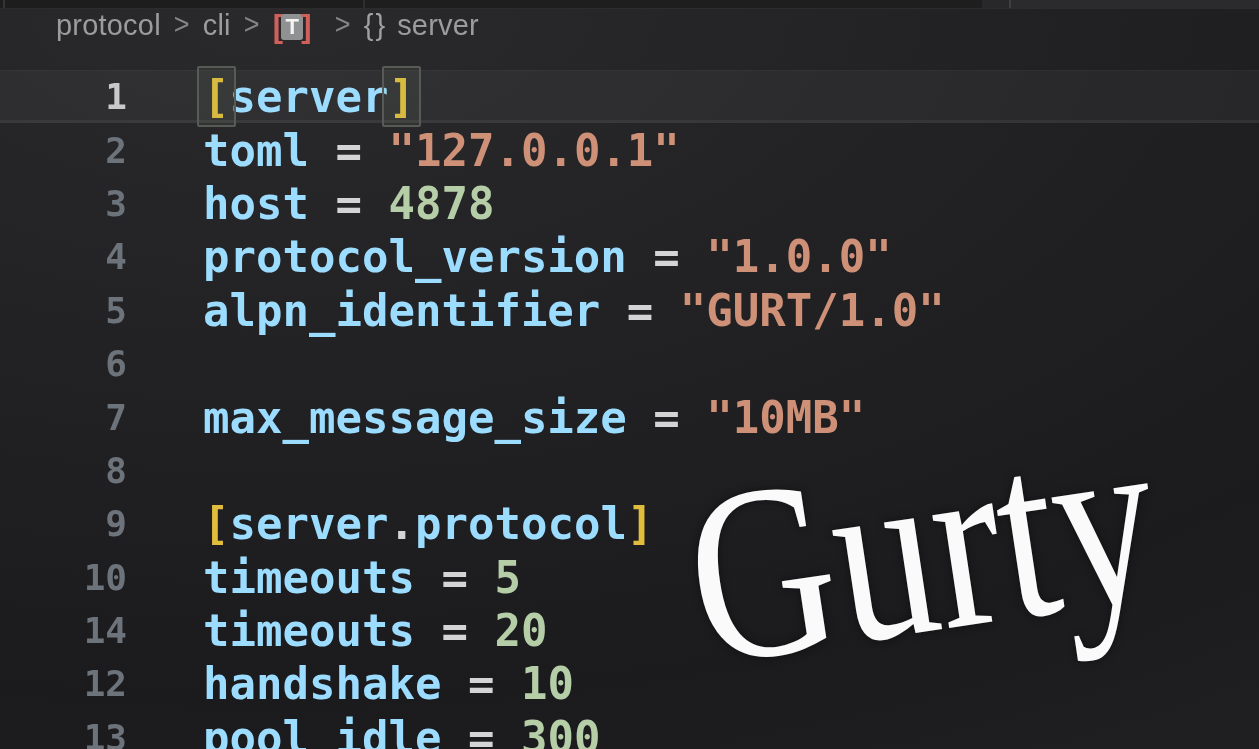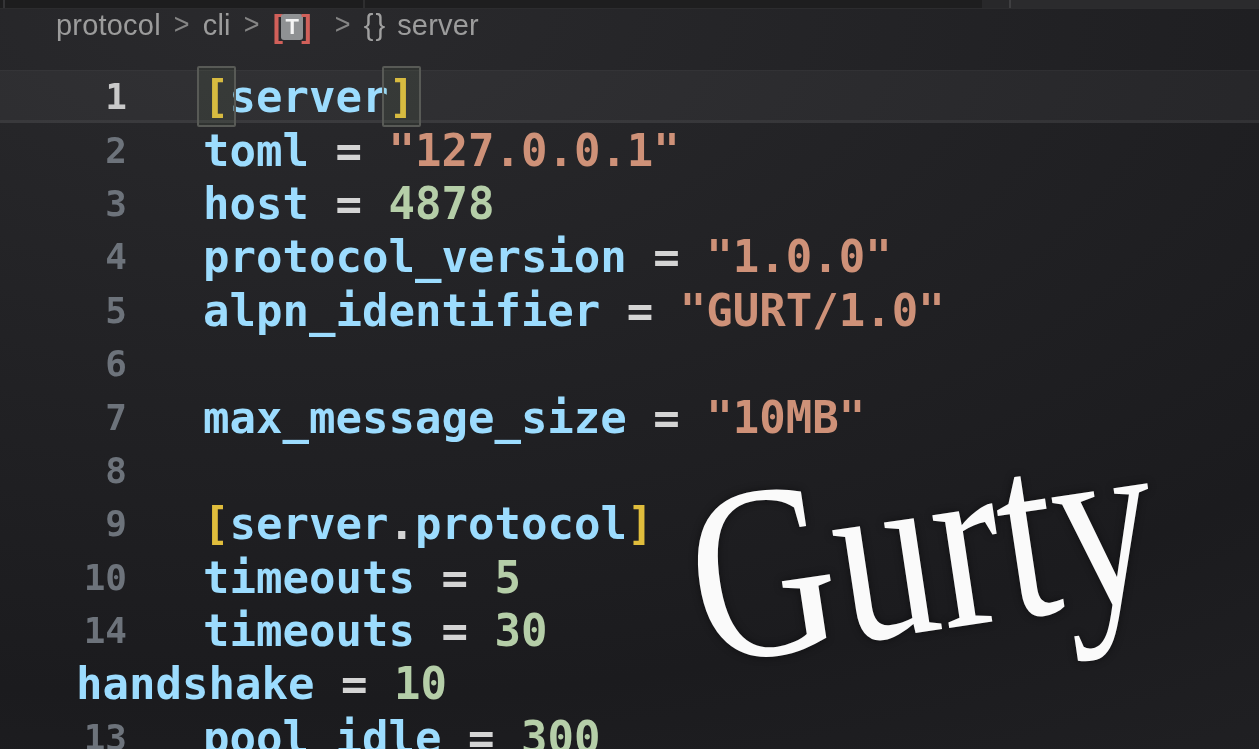--- a/index.html
+++ b/index.html
@@ -149,23 +149,24 @@
     <div class="row">
       <span class="lnum">9</span>
       <span class="codeline"><span class="tk-bracket">[</span><span class="tk-key">server</span><span class="tk-punct">.</span><span class="tk-key">protocol</span><span class="tk-bracket">]</span></span>
     </div>
     <div class="row">
       <span class="lnum">10</span>
       <span class="codeline"><span class="tk-key">timeouts</span><span class="tk-op"> = </span><span class="tk-num">5</span></span>
     </div>
     <div class="row">
       <span class="lnum">14</span>
-      <span class="codeline"><span class="tk-key">timeouts</span><span class="tk-op"> = </span><span class="tk-num">30</span></span>
+      <span class="codeline"><span class="tk-key">timeouts</span><span class="tk-op"> = </span><span class="tk-num">20</span></span>
     </div>
     <div class="row">
+      <span class="lnum">12</span>
       <span class="codeline"><span class="tk-key">handshake</span><span class="tk-op"> = </span><span class="tk-num">10</span></span>
     </div>
     <div class="row">
       <span class="lnum">13</span>
       <span class="codeline"><span class="tk-key">pool_idle</span><span class="tk-op"> = </span><span class="tk-num">300</span></span>
     </div>
   </div>
 
 <div class="watermark">Gurty</div>
 

